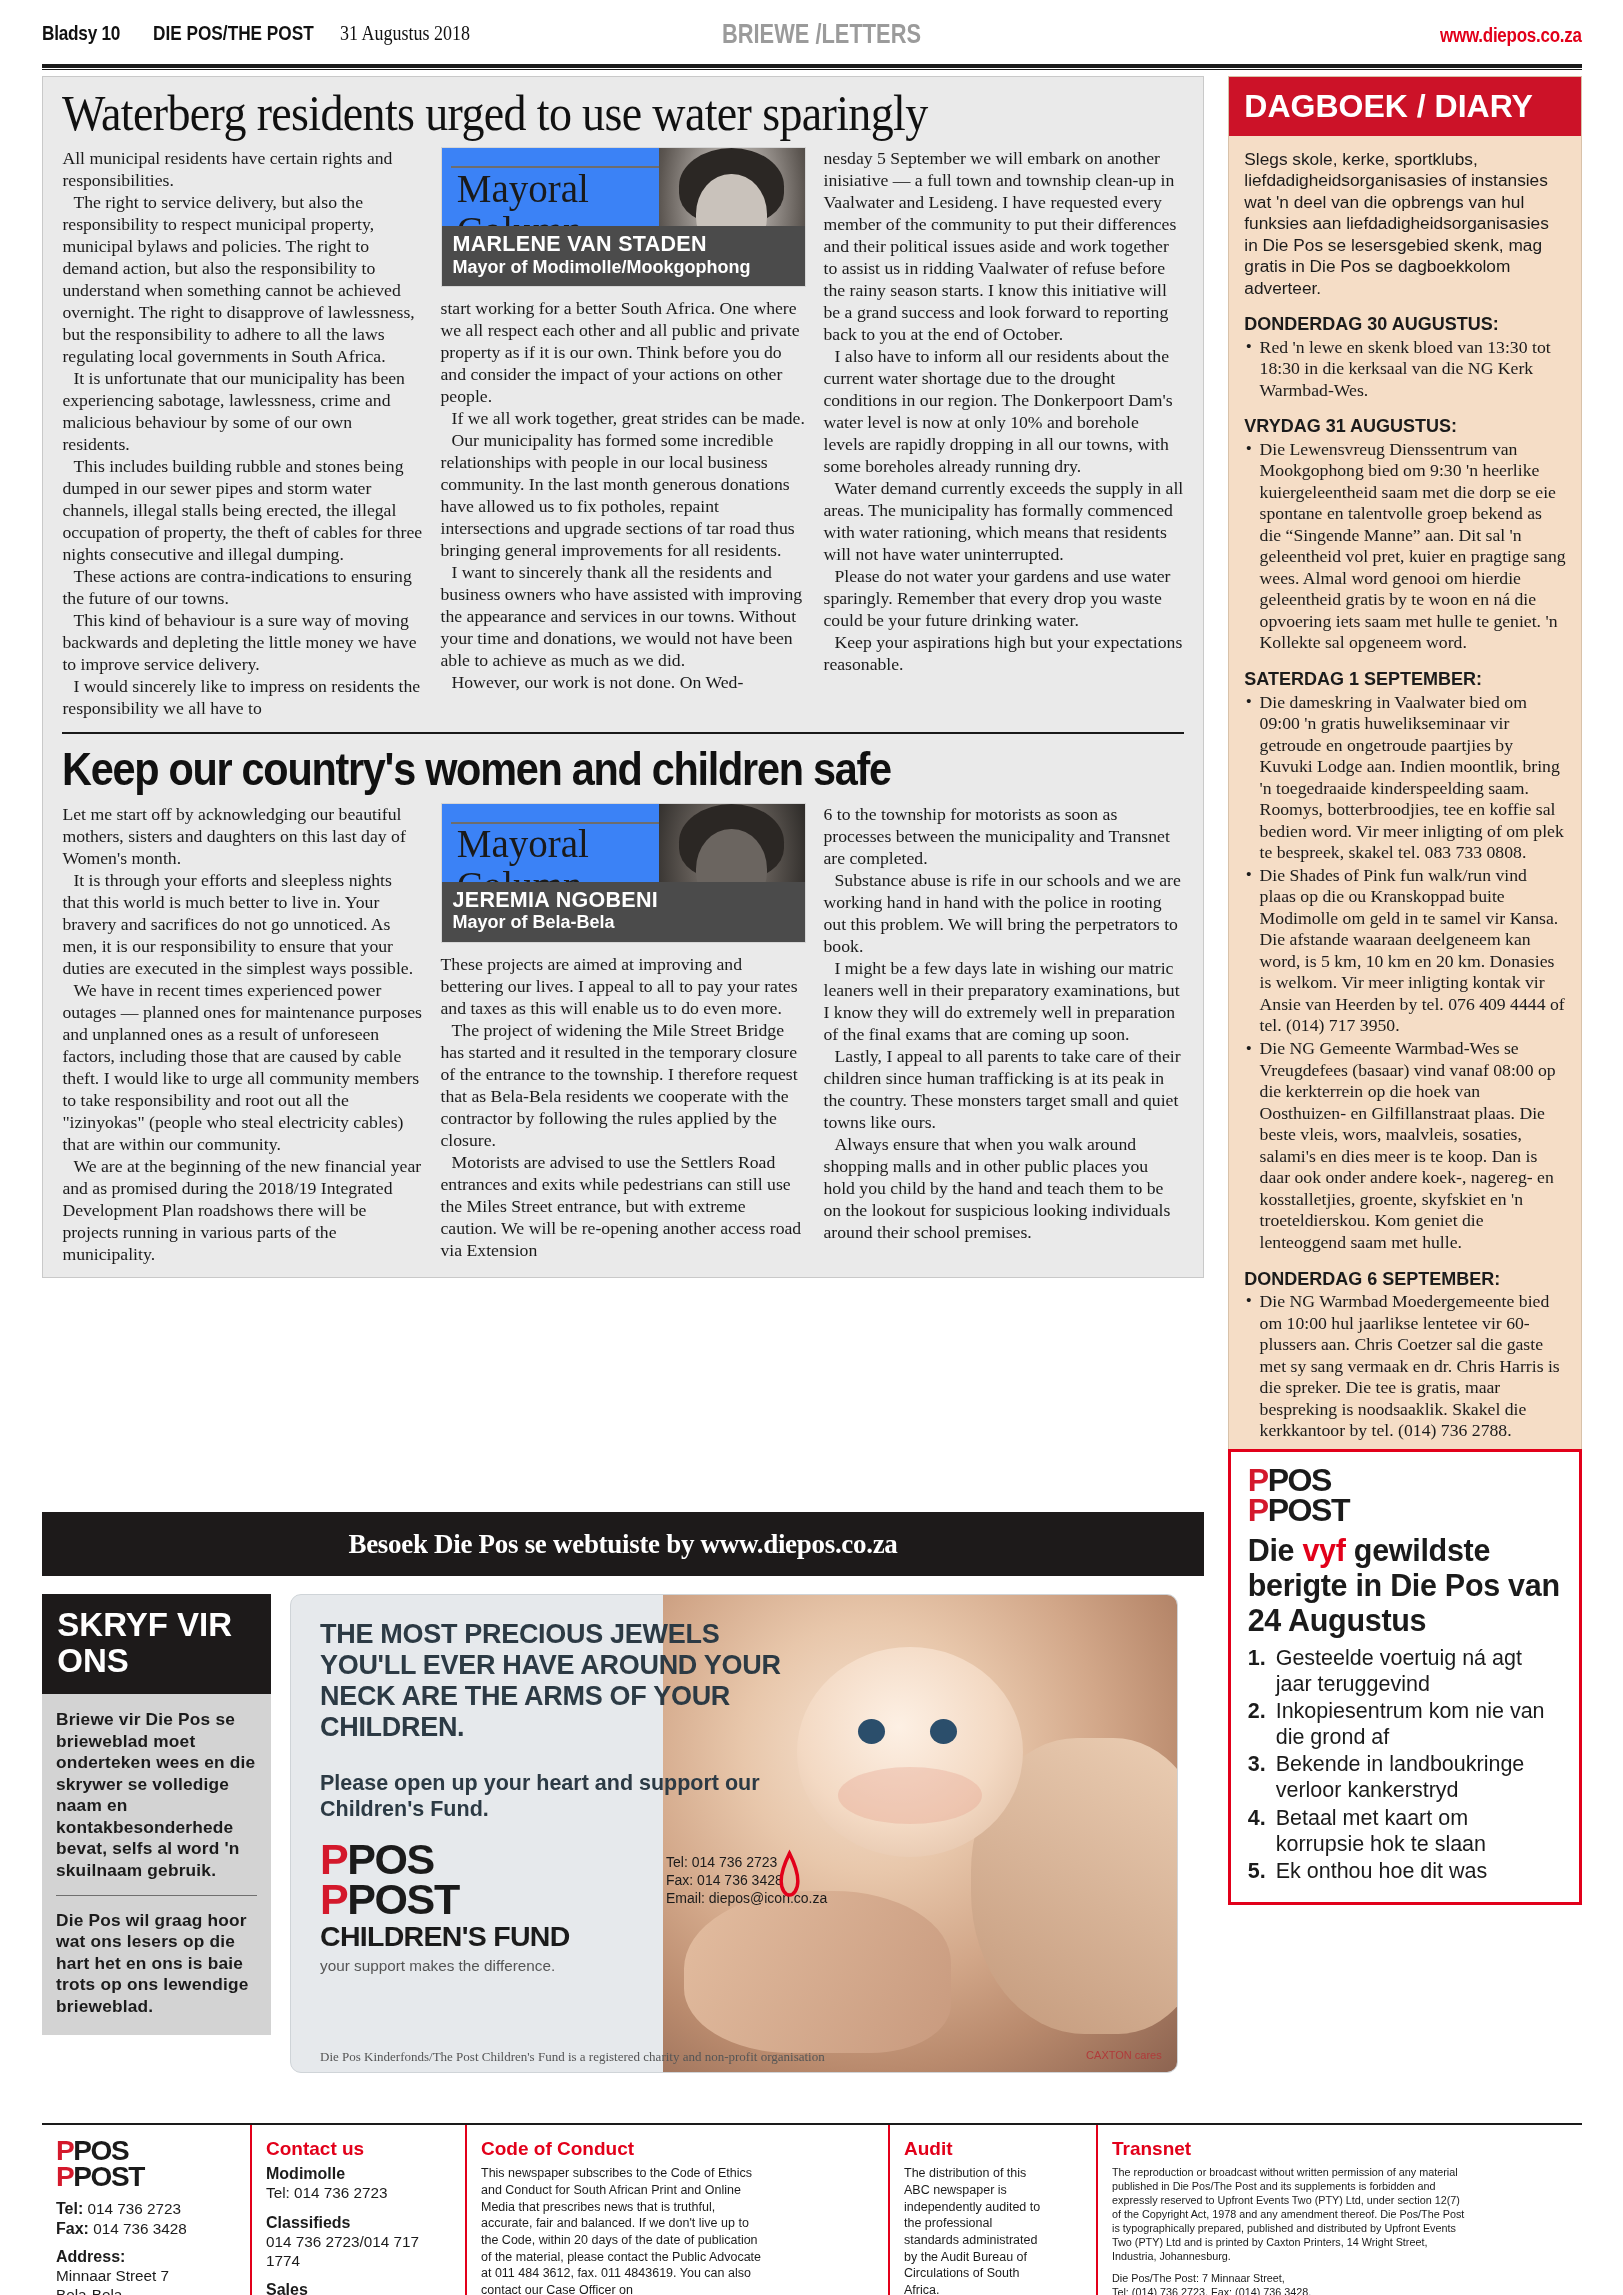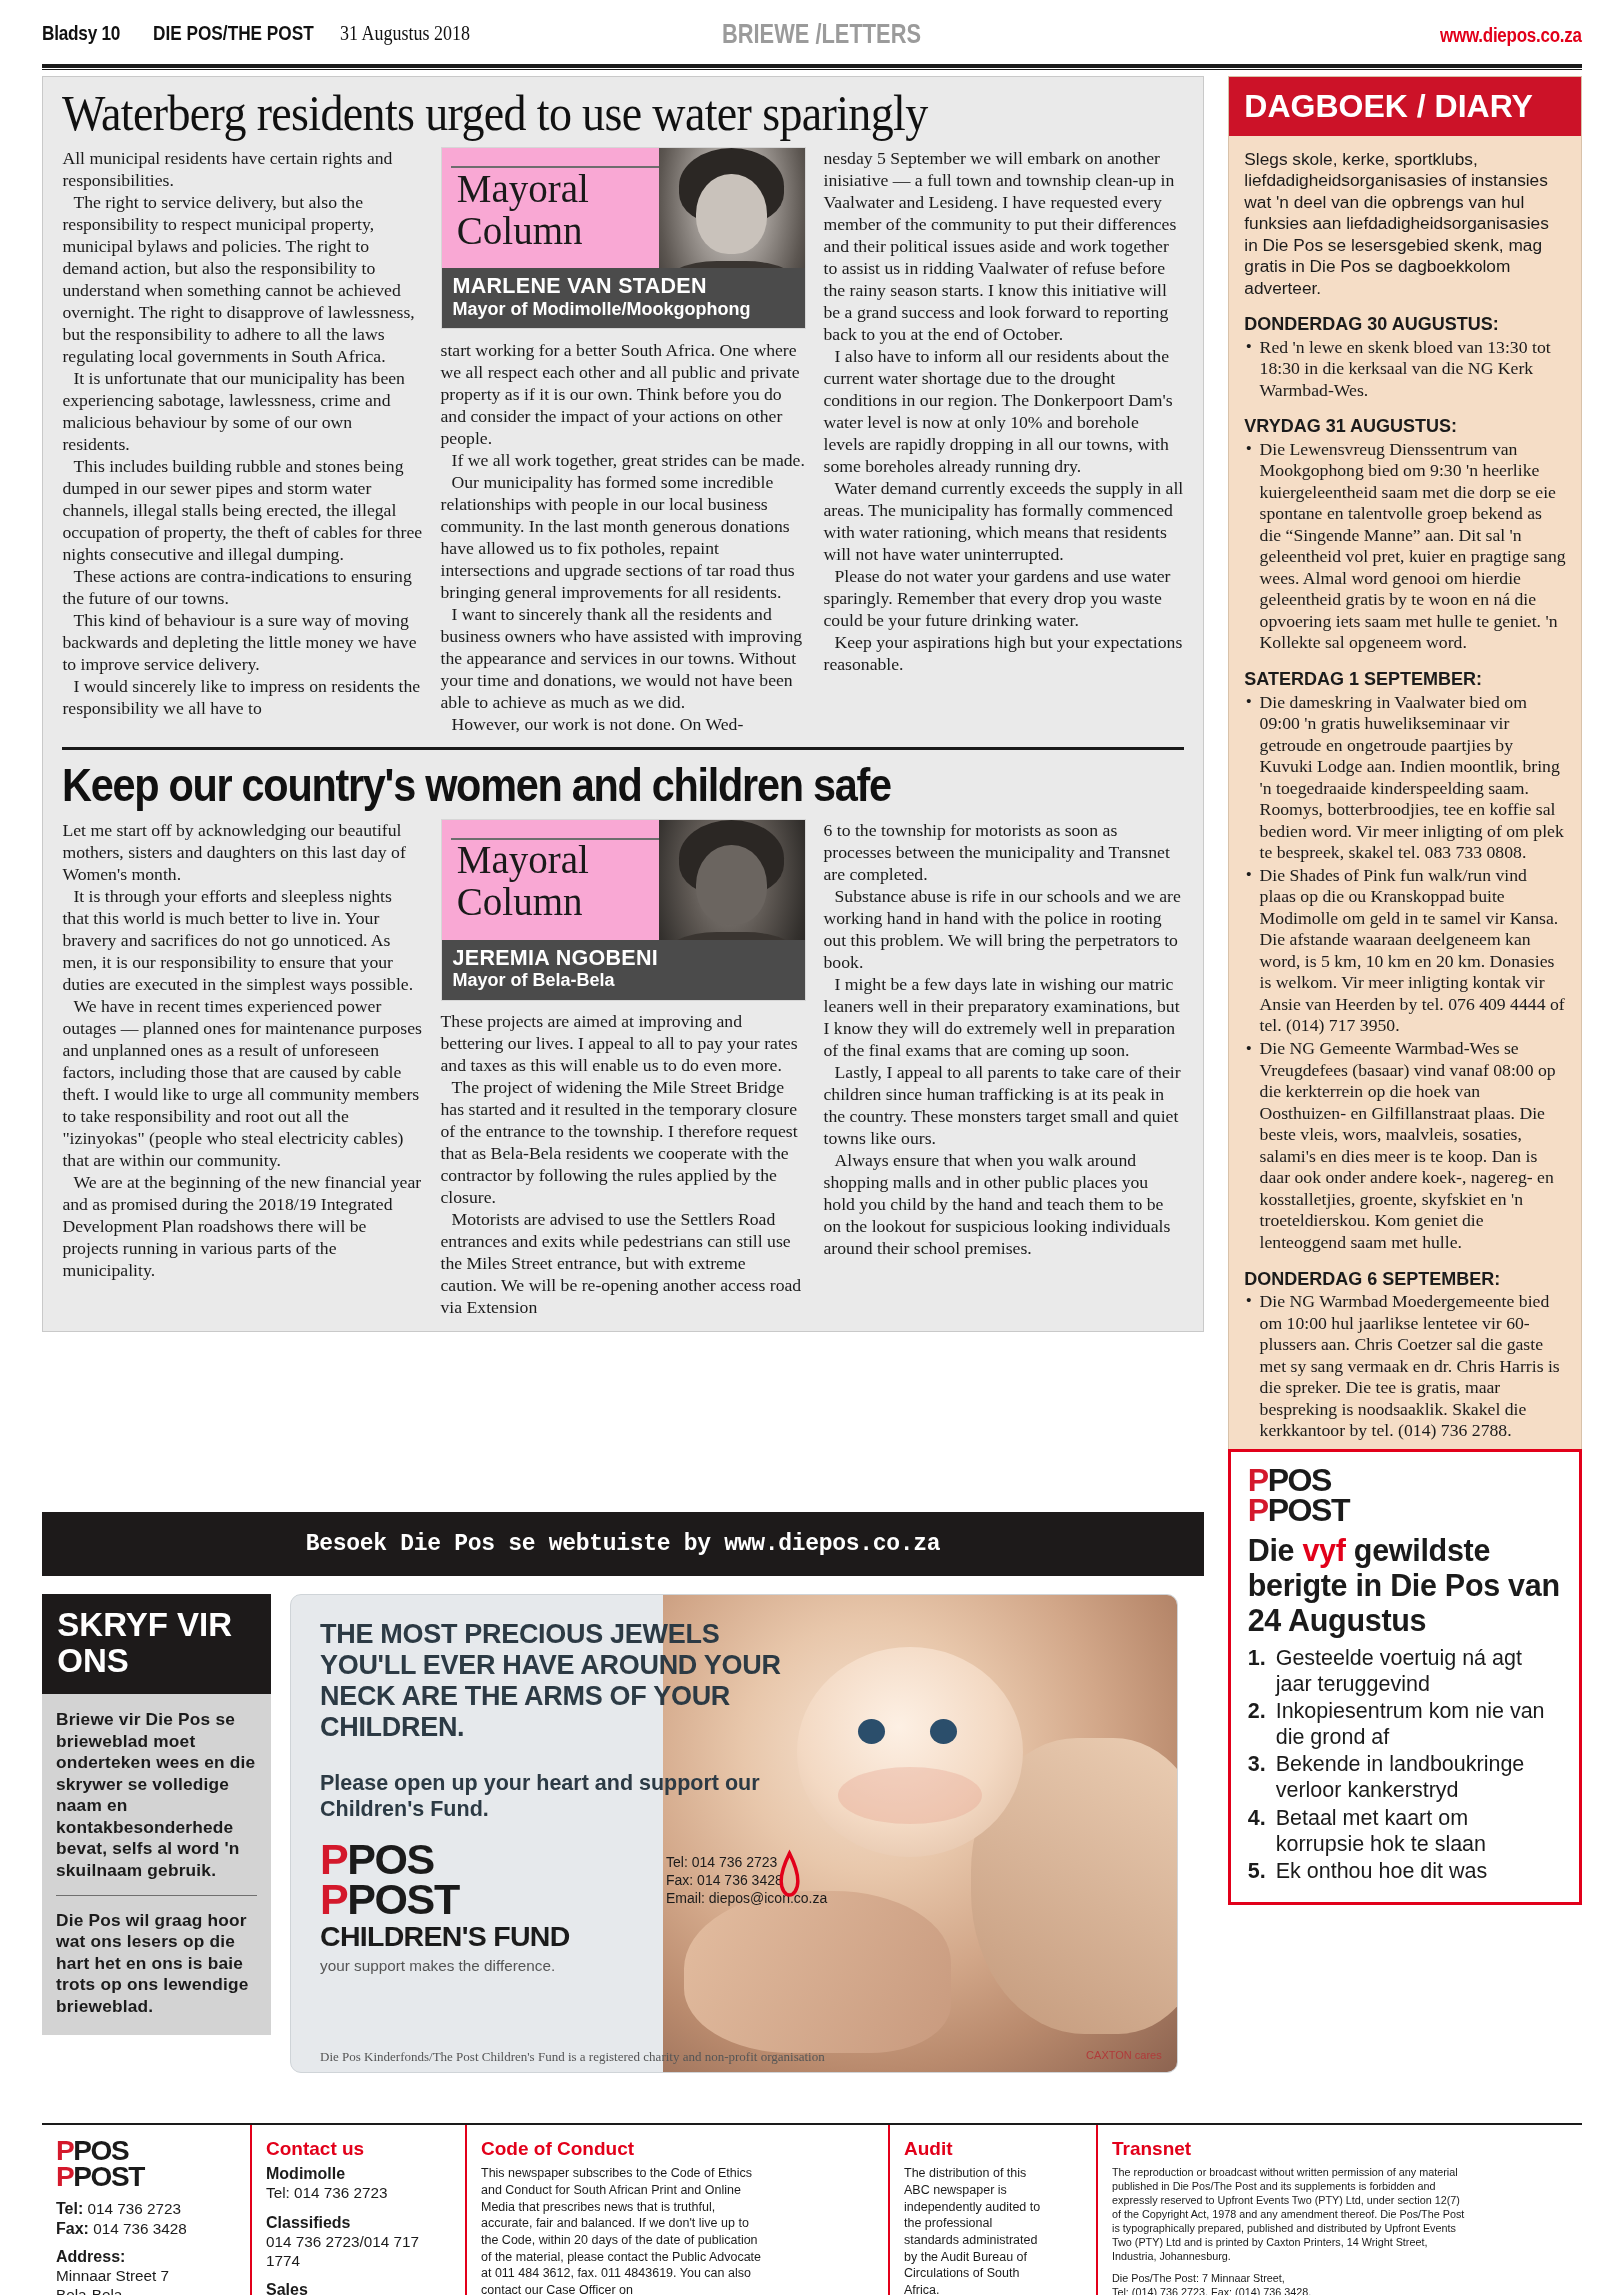--- a/index.html
+++ b/index.html
@@ -63,21 +63,21 @@
   .col { width:365px; }
   .col p {
     font-family:"Liberation Serif", serif; font-size:17.7px; line-height:22px;
     color:#1b1b1b; text-indent:11px; text-align:left;
     -webkit-hyphens:auto; hyphens:auto;
   }
   .col p.first { text-indent:0; }
 
   
   .mayoral {
-    width:365px; height:182px; background:#f9a8d4; position:relative;
+    width:365px; height:140px; background:#3b82f6; position:relative;
     margin-bottom:9.7px; overflow:hidden; border:0.7px solid #d6d6d6;
   }
   .mayoral .topline { position:absolute; left:9.7px; top:18px; width:346px; height:2.1px; background:#6d6d6d;}
   .mayoral .mc-text {
     position:absolute; left:15.3px; top:19.4px;
     font-family:"Liberation Serif", serif; font-size:39px; line-height:42px; color:#1a1a1a;
   }
   .mayoral .photo {
     position:absolute; right:0; top:0; width:146px; height:182px;
     background: radial-gradient(ellipse at 50% 28%, #d8d4d0 0%, #9b9590 38%, #5c5651 70%, #2e2a27 100%);
@@ -136,21 +136,21 @@
   .diary-item::before {
     content:"\2022"; position:absolute; left:1.4px; top:-0.7px; font-size:17.3px;
   }
 
   
   .webbanner {
     position:absolute; left:0; width:1162px; height:64px; background:#1d1a1a;
     display:flex; align-items:center; justify-content:center;
   }
   .webbanner span {
-    font-family:Liberation Mono, monospace; font-weight:bold; font-size:23px;
+    font-family:Liberation Serif, serif; font-weight:bold; font-size:27px;
     color:#ffffff; letter-spacing:-0.3px;
   }
 
   
   .skryf { position:absolute; left:0; width:229px; }
   .skryf-head {
     background:#1d1a1a; color:#fff; padding:12.5px 15.3px 15.3px 15.3px;
     font-family:"Liberation Sans", sans-serif; font-weight:bold; font-size:33px; line-height:36px;
   }
   .skryf-body { background:#d3d3d3; padding:15.3px 14px 18px 14px; }

